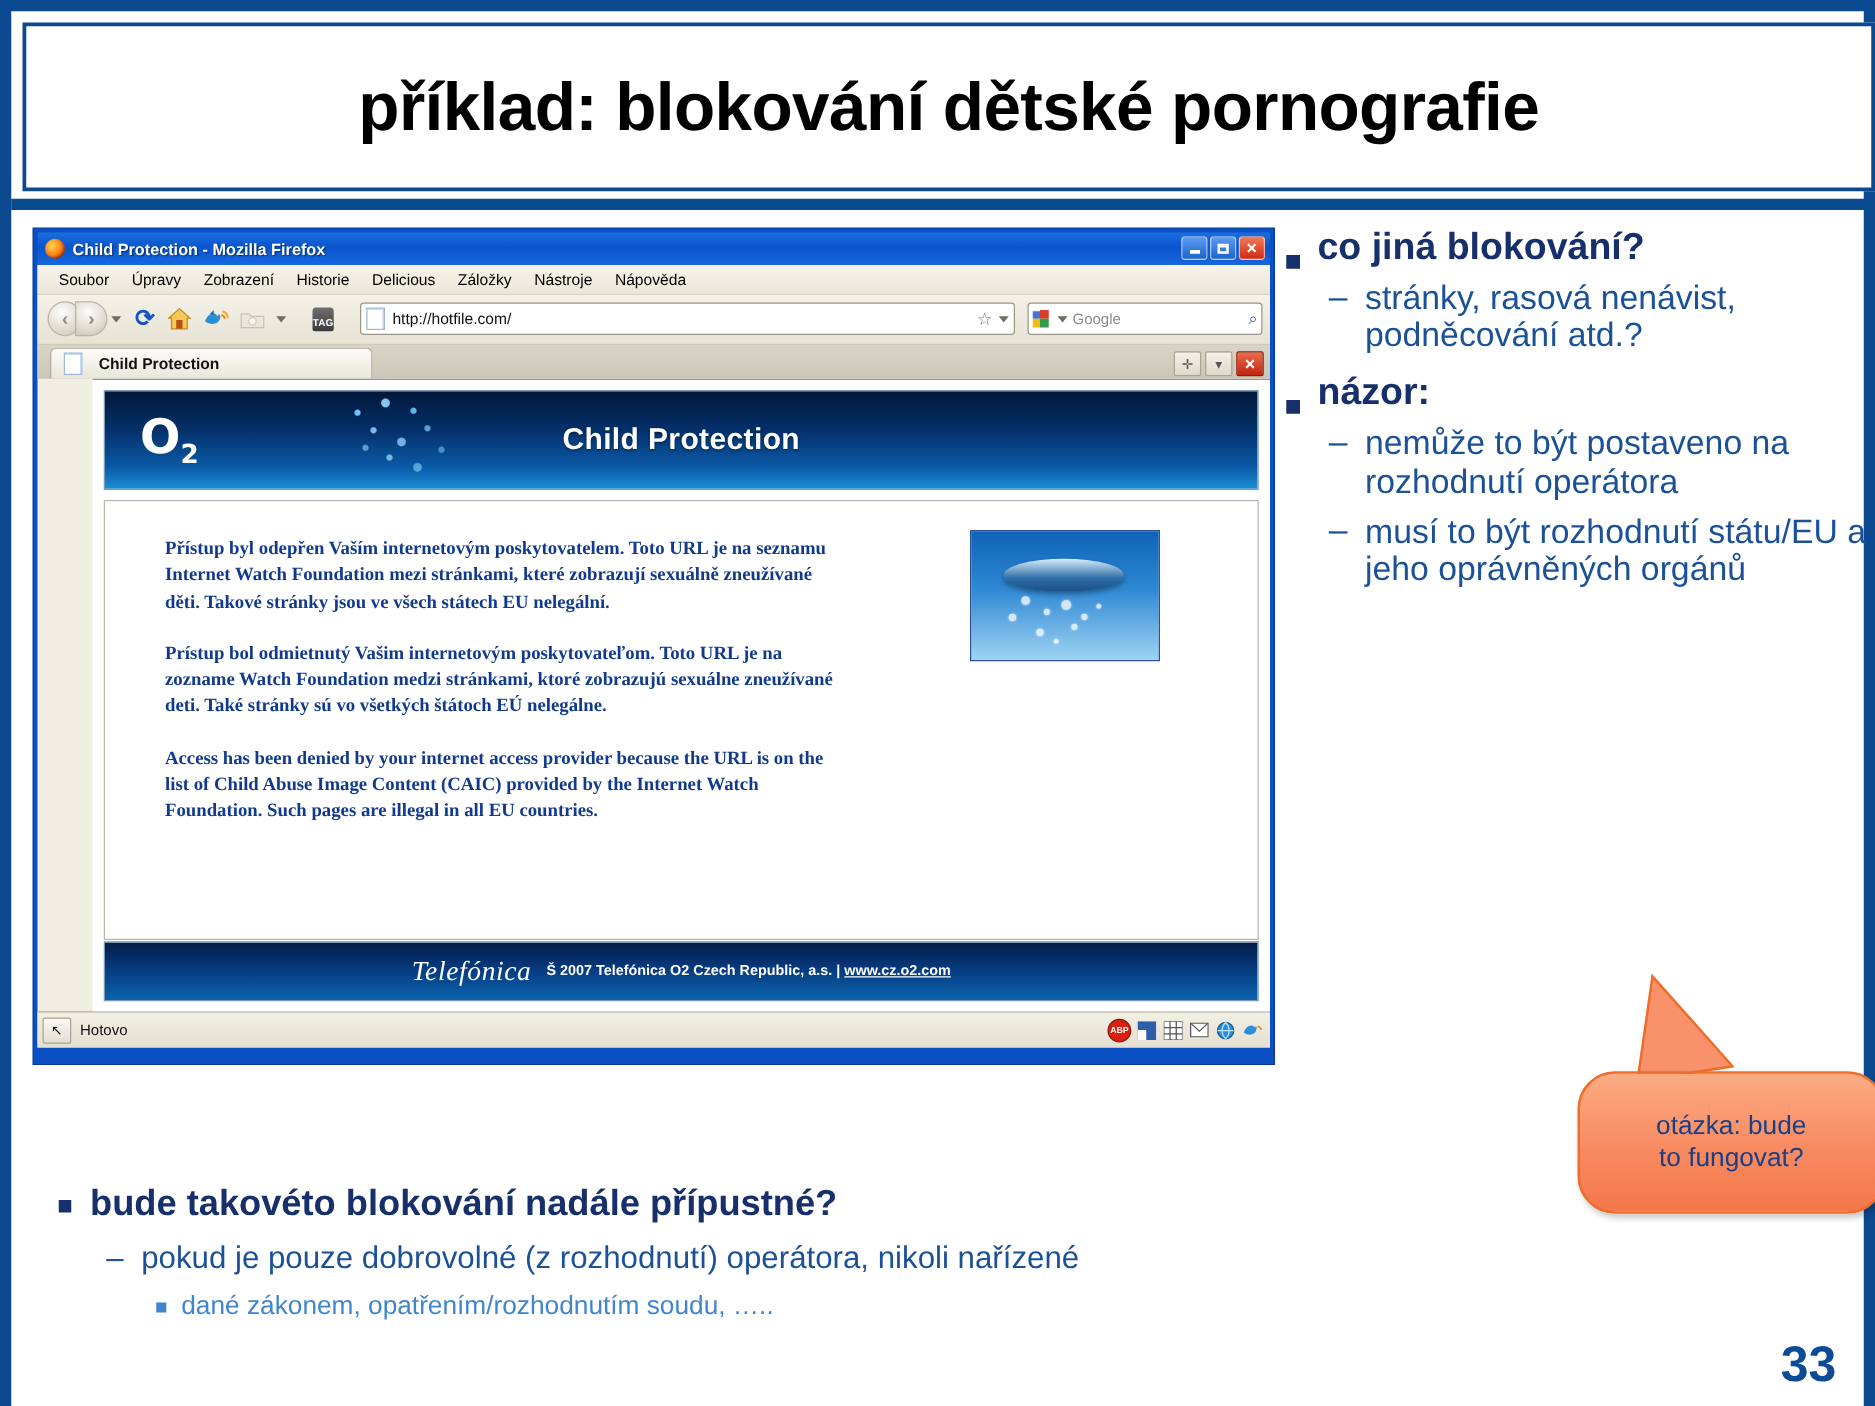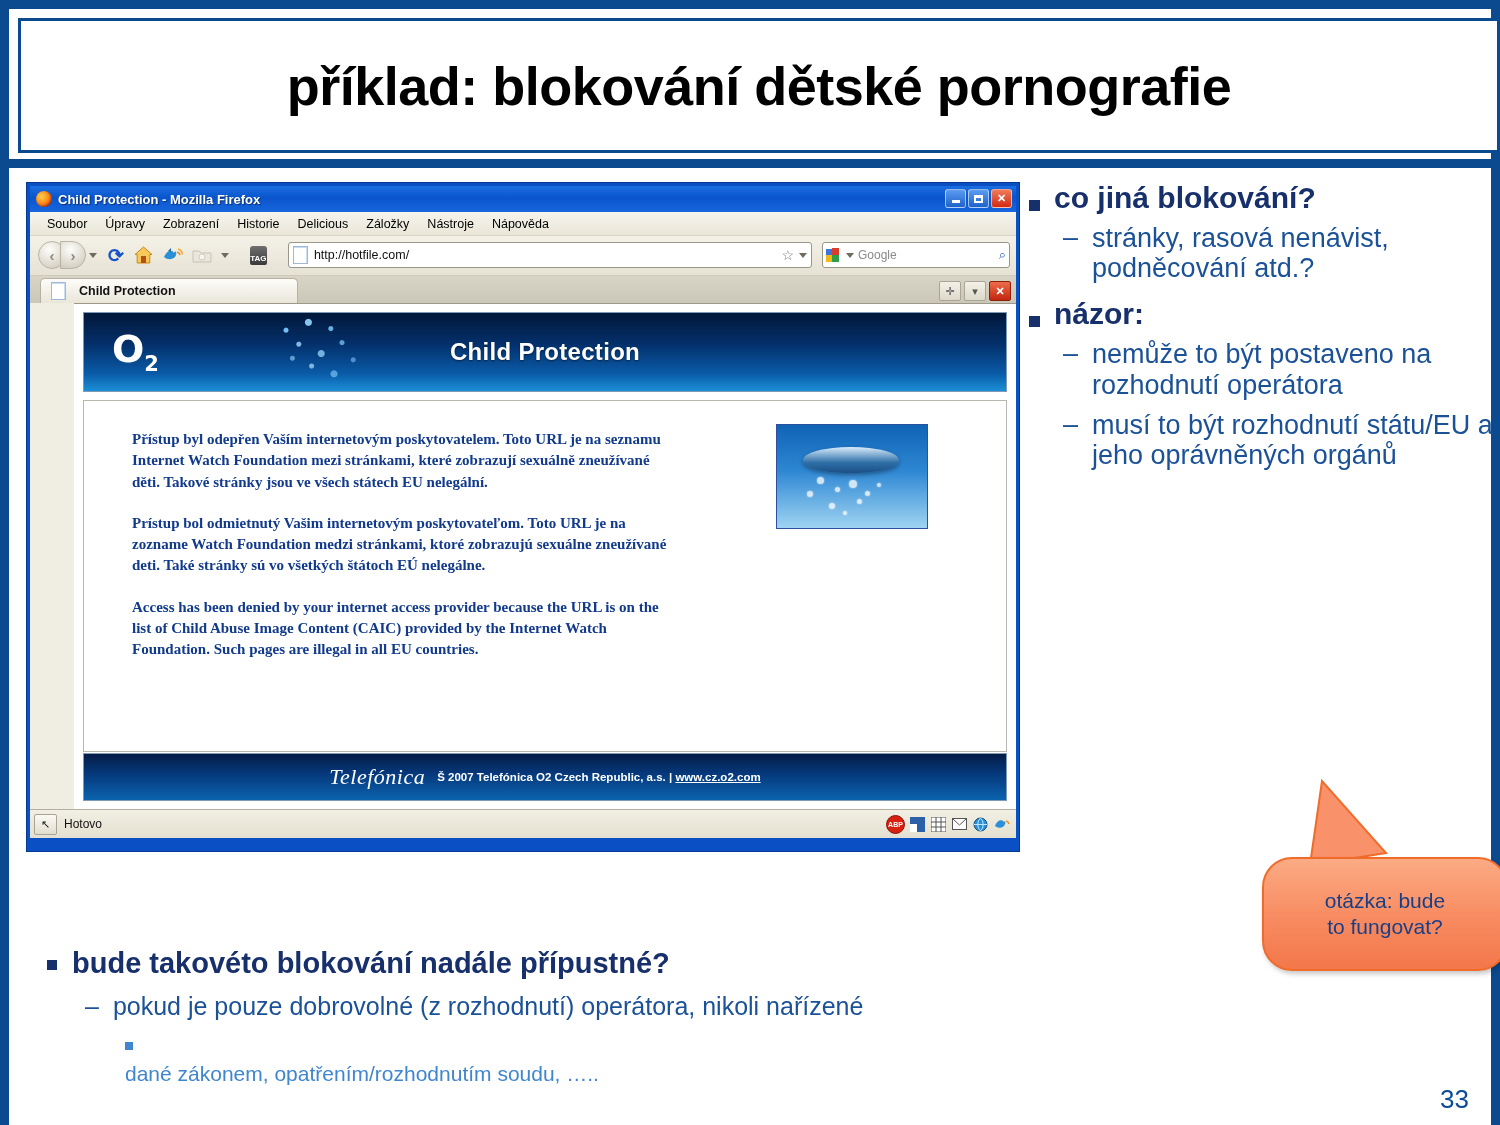--- a/index.html
+++ b/index.html
@@ -265,21 +265,21 @@
   #sb-right{margin-left:auto;display:flex;align-items:center;gap:4px;padding-right:2px;}
   .sbi{width:17px;height:17px;display:flex;align-items:center;justify-content:center;font-size:11px;}
   .abp{border-radius:50%;background:#d81f10;color:#fff;font-size:7px;font-weight:bold;border:1px solid #8d1208;}
 
   
   #rightcol{
     position:absolute;left:1020px;top:172px;width:470px;
     color:#1a4f9c;
   }
   .b1{
-    display:flex;align-items:center;gap:14px;
+    display:flex;align-items:flex-end;gap:14px;
     font-size:30px;font-weight:bold;color:#17306b;
     margin-bottom:8px;
   }
   .b1 .sq{width:11px;height:11px;background:#17306b;margin-top:14px;flex:0 0 auto;}
   .b2{
     display:flex;align-items:flex-start;gap:14px;
     font-size:27px;color:#1a5197;font-weight:normal;
     margin:0 0 4px 34px;line-height:1.12;
   }
   .b2 .dash{font-size:27px;line-height:1;margin-top:1px;flex:0 0 auto;color:#1a5197;}
@@ -311,27 +311,27 @@
     font-size:29px;font-weight:bold;color:#17306b;
   }
   .bb1 .sq{width:10px;height:10px;background:#17306b;margin-top:13px;flex:0 0 auto;}
   .bb2{
     display:flex;align-items:flex-start;gap:14px;
     font-size:25px;color:#1a5197;margin:12px 0 0 38px;
   }
   .bb2 .dash{flex:0 0 auto;}
   .bb3{
     display:flex;align-items:flex-start;gap:12px;
-    font-size:21px;color:#3f86cf;margin:12px 0 0 78px;flex-direction:column;
+    font-size:21px;color:#3f86cf;margin:12px 0 0 78px;
   }
   .bb3 .sq{width:8px;height:8px;background:#3f86cf;margin-top:9px;flex:0 0 auto;}
 
   #pagenum{
     position:absolute;right:22px;bottom:10px;
-    font-size:26px;font-weight:normal;color:#0c4c96;
+    font-size:40px;font-weight:bold;color:#0c4c96;
   }
 </style>
 </head>
 <body>
 
 <div id="slide">
 
   <div id="title-box">
     <div id="title-text">příklad: blokování dětské pornografie</div>
   </div>

